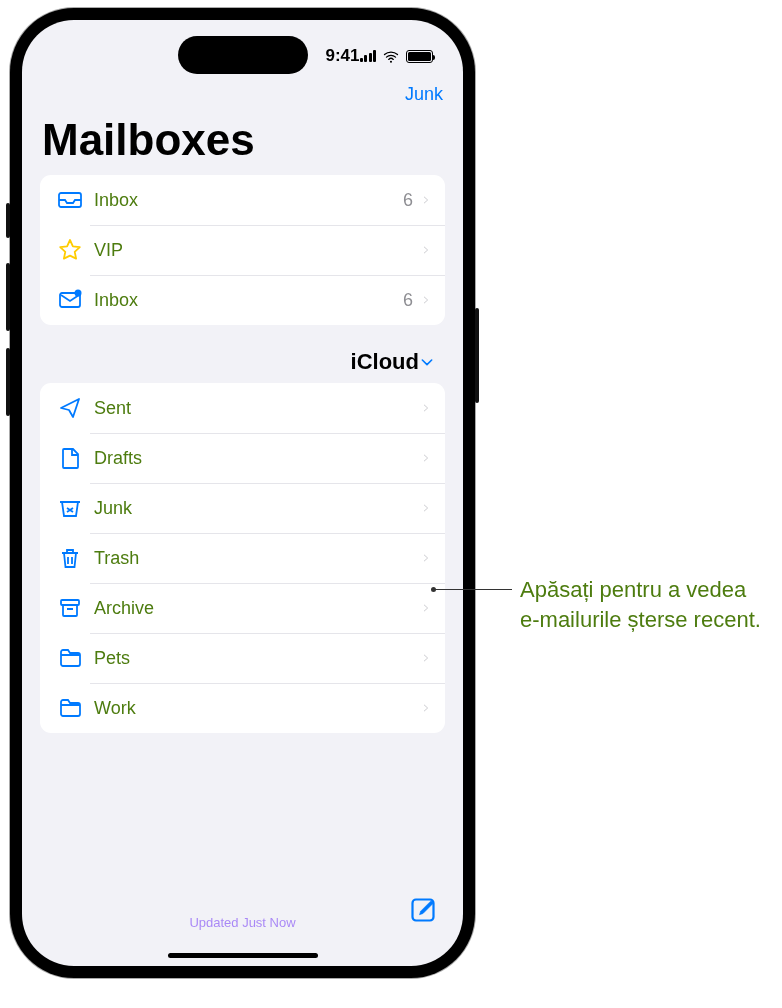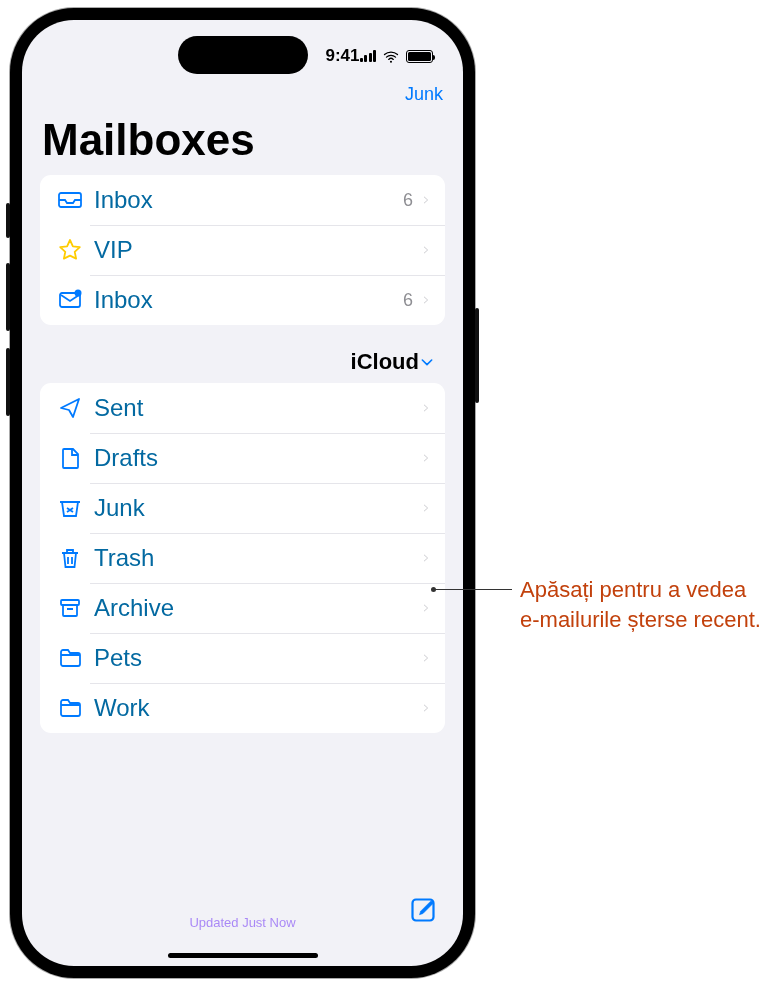--- a/index.html
+++ b/index.html
@@ -133,22 +133,22 @@
       background: #e5e5ea;
     }
     .item-icon {
       width: 28px;
       display: flex;
       justify-content: center;
       margin-right: 10px;
     }
     .item-label {
       flex: 1;
-      font-size: 24px;
-      color: #0369a1;
+      font-size: 18px;
+      color: #4d7c0f;
     }
     .item-count {
       font-size: 18px;
       color: #8e8e93;
       margin-right: 8px;
     }
     .chevron {
       color: #c7c7cc;
       font-size: 14px;
       font-weight: 600;
@@ -215,21 +215,21 @@
       content:'';
       position:absolute;
       left:-1px; top:-2px;
       width:5px; height:5px;
       background:#333;
       border-radius:50%;
     }
     .callout-text {
       font-size: 22px;
       line-height: 1.35;
-      color: #c2410c;
+      color: #4d7c0f;
       width: 250px;
       margin-left: 8px;
     }
     svg { display:block; }
   </style>
 </head>
 <body>
 
 <svg width="0" height="0" style="position:absolute">
   <defs>

